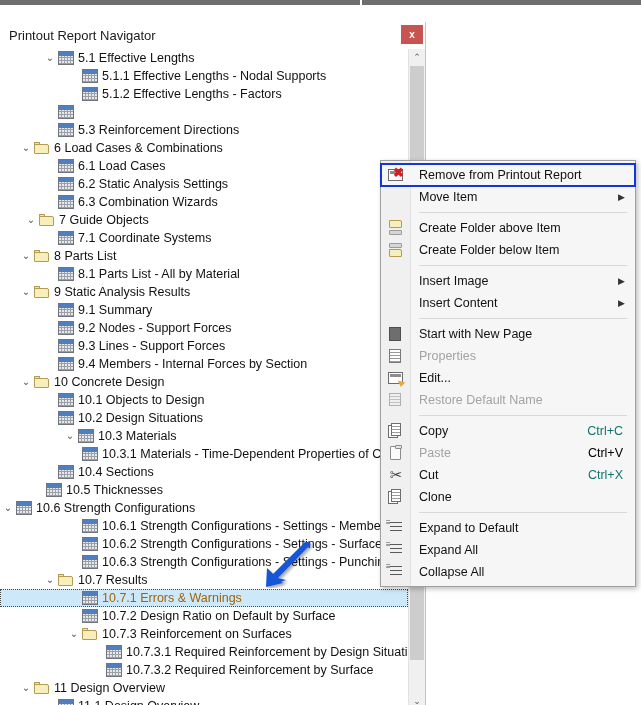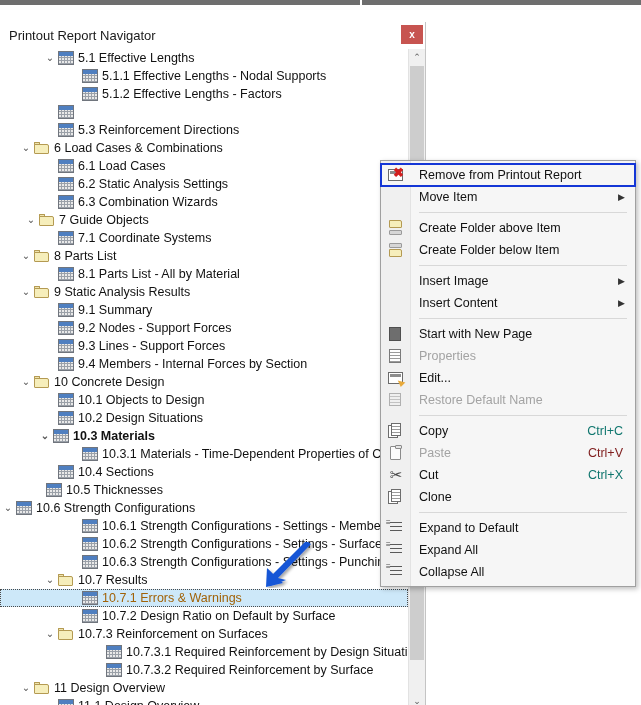--- a/index.html
+++ b/index.html
@@ -232,21 +232,21 @@
     position: absolute;
     left: 7px; top: 3px;
     width: 16px; height: 16px;
   }
   .mi .mi-accel {
     position: absolute;
     right: 12px; top: 0;
     line-height: 22px;
     color: #0f766e;
   }
-  .mi.disabled .mi-accel { color: #7f1d1d; }
+  .mi.disabled .mi-accel { color: #000000; }
   .mi .mi-arrow {
     position: absolute;
     right: 10px; top: 0;
     line-height: 22px;
     font-size: 9px;
     color: #333333;
   }
   .mi.highlighted {
     outline: 2px solid #1436d6;
     outline-offset: -1px;
@@ -394,32 +394,32 @@
         <div class="tree-row" style="padding-left: 18px;"><span class="twisty">⌄</span><span class="ic ic-folder"></span><span class="label">8 Parts List</span></div>
         <div class="tree-row" style="padding-left: 42px;"><span class="twisty"></span><span class="ic ic-table"></span><span class="label">8.1 Parts List - All by Material</span></div>
         <div class="tree-row" style="padding-left: 18px;"><span class="twisty">⌄</span><span class="ic ic-folder"></span><span class="label">9 Static Analysis Results</span></div>
         <div class="tree-row" style="padding-left: 42px;"><span class="twisty"></span><span class="ic ic-table"></span><span class="label">9.1 Summary</span></div>
         <div class="tree-row" style="padding-left: 42px;"><span class="twisty"></span><span class="ic ic-table"></span><span class="label">9.2 Nodes - Support Forces</span></div>
         <div class="tree-row" style="padding-left: 42px;"><span class="twisty"></span><span class="ic ic-table"></span><span class="label">9.3 Lines - Support Forces</span></div>
         <div class="tree-row" style="padding-left: 42px;"><span class="twisty"></span><span class="ic ic-table"></span><span class="label">9.4 Members - Internal Forces by Section</span></div>
         <div class="tree-row" style="padding-left: 18px;"><span class="twisty">⌄</span><span class="ic ic-folder"></span><span class="label">10 Concrete Design</span></div>
         <div class="tree-row" style="padding-left: 42px;"><span class="twisty"></span><span class="ic ic-table"></span><span class="label">10.1 Objects to Design</span></div>
         <div class="tree-row" style="padding-left: 42px;"><span class="twisty"></span><span class="ic ic-table"></span><span class="label">10.2 Design Situations</span></div>
-        <div class="tree-row" style="padding-left: 37px; font-weight: bold;"><span class="twisty">⌄</span><span class="ic ic-table"></span><span class="label">10.3 Materials</span></div>
+        <div class="tree-row" style="padding-left: 62px;"><span class="twisty">⌄</span><span class="ic ic-table"></span><span class="label">10.3 Materials</span></div>
         <div class="tree-row" style="padding-left: 66px;"><span class="twisty"></span><span class="ic ic-table"></span><span class="label">10.3.1 Materials - Time-Dependent Properties of Concrete</span></div>
         <div class="tree-row" style="padding-left: 42px;"><span class="twisty"></span><span class="ic ic-table"></span><span class="label">10.4 Sections</span></div>
         <div class="tree-row" style="padding-left: 30px;"><span class="twisty"></span><span class="ic ic-table"></span><span class="label">10.5 Thicknesses</span></div>
         <div class="tree-row" style=""><span class="twisty">⌄</span><span class="ic ic-table"></span><span class="label">10.6 Strength Configurations</span></div>
         <div class="tree-row" style="padding-left: 66px;"><span class="twisty"></span><span class="ic ic-table"></span><span class="label">10.6.1 Strength Configurations - Settings - Members</span></div>
         <div class="tree-row" style="padding-left: 66px;"><span class="twisty"></span><span class="ic ic-table"></span><span class="label">10.6.2 Strength Configurations - Settings - Surfaces</span></div>
         <div class="tree-row" style="padding-left: 66px;"><span class="twisty"></span><span class="ic ic-table"></span><span class="label">10.6.3 Strength Configurations - Settings - Punching</span></div>
         <div class="tree-row" style="padding-left: 42px;"><span class="twisty">⌄</span><span class="ic ic-folder"></span><span class="label">10.7 Results</span></div>
         <div class="tree-row selected" style="padding-left: 66px;"><span class="twisty"></span><span class="ic ic-table"></span><span class="label">10.7.1 Errors &amp; Warnings</span></div>
         <div class="tree-row" style="padding-left: 66px;"><span class="twisty"></span><span class="ic ic-table"></span><span class="label">10.7.2 Design Ratio on Default by Surface</span></div>
-        <div class="tree-row" style="padding-left: 42px;"><span class="twisty">⌄</span><span class="ic ic-folder"></span><span class="label">10.7.3 Reinforcement on Surfaces</span></div>
+        <div class="tree-row" style="padding-left: 66px;"><span class="twisty">⌄</span><span class="ic ic-folder"></span><span class="label">10.7.3 Reinforcement on Surfaces</span></div>
         <div class="tree-row" style="padding-left: 90px;"><span class="twisty"></span><span class="ic ic-table"></span><span class="label">10.7.3.1 Required Reinforcement by Design Situation</span></div>
         <div class="tree-row" style="padding-left: 90px;"><span class="twisty"></span><span class="ic ic-table"></span><span class="label">10.7.3.2 Required Reinforcement by Surface</span></div>
         <div class="tree-row" style="padding-left: 18px;"><span class="twisty">⌄</span><span class="ic ic-folder"></span><span class="label">11 Design Overview</span></div>
         <div class="tree-row" style="padding-left: 42px;"><span class="twisty"></span><span class="ic ic-table"></span><span class="label">11.1 Design Overview</span></div>
       </div>
 
     <div id="tree-vscroll">
       <div class="sb-btn up">⌃</div>
       <div id="tree-vthumb"></div>
       <div class="sb-btn down">⌄</div>

